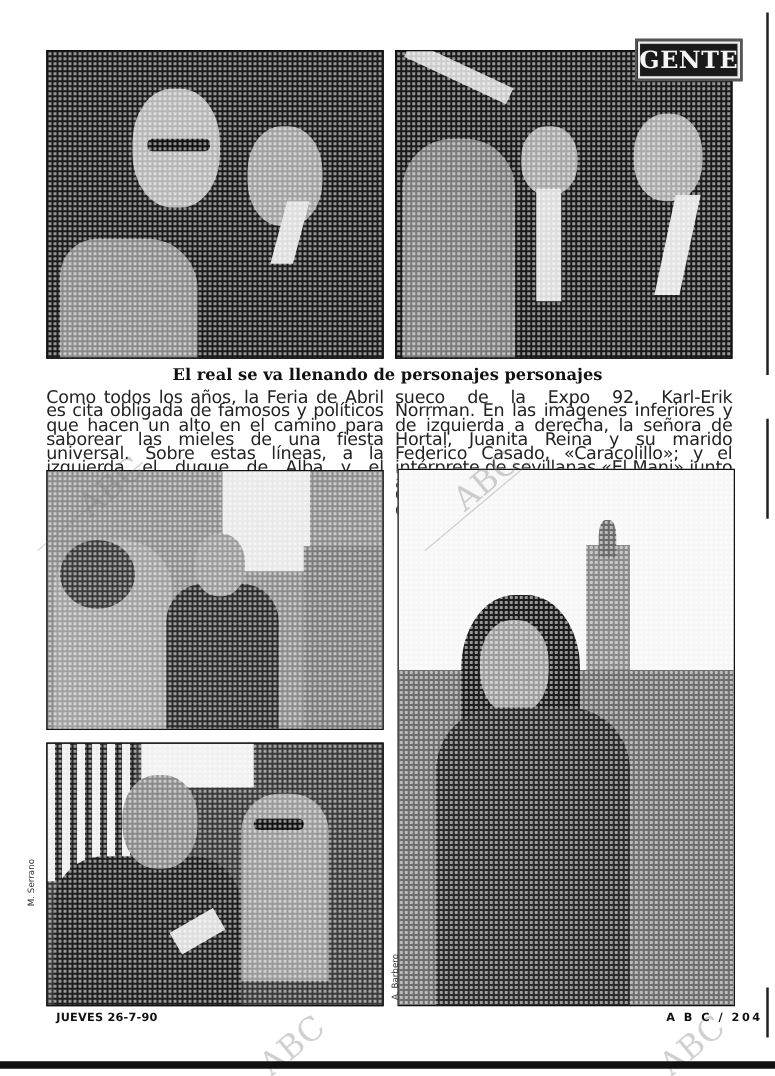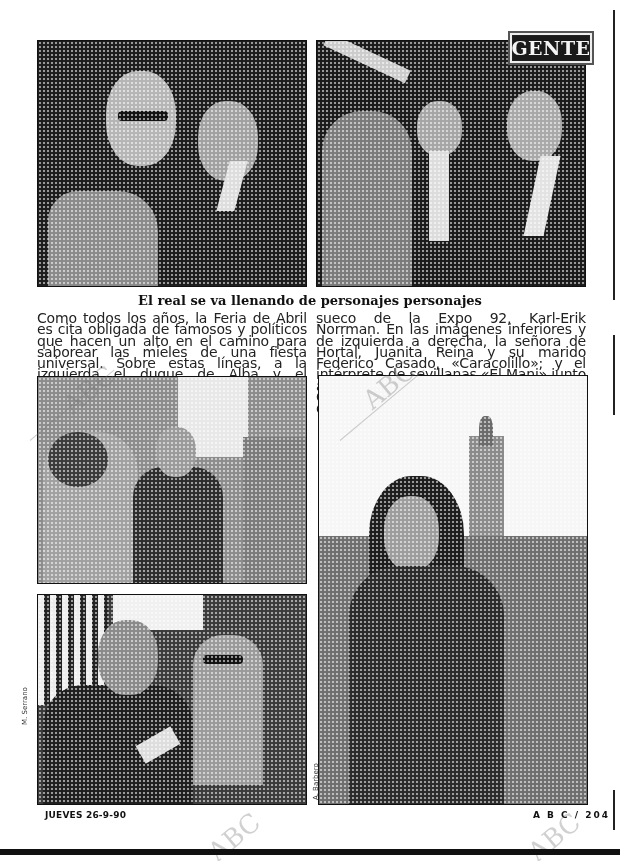--- a/index.html
+++ b/index.html
@@ -87,19 +87,19 @@
 <div class="credit" style="left:21px;top:725px;">M. Serrano</div>
 <div class="credit" style="left:312px;top:800px;">A. Barbero</div>
 
 <div class="watermark" style="left:60px;top:375px;">ABC</div>
 <div class="watermark" style="left:360px;top:370px;">ABC</div>
 <div class="watermark" style="left:205px;top:822px;">ABC</div>
 <div class="watermark" style="left:525px;top:822px;">ABC</div>
 <div class="wm-line" style="left:30px;top:440px;width:110px;transform:rotate(-40deg);"></div>
 <div class="wm-line" style="left:340px;top:440px;width:110px;transform:rotate(-40deg);"></div>
 
-<div class="footer-left">JUEVES 26-9-90</div>
+<div class="footer-left">JUEVES 26-7-90</div>
 <div class="footer-right">A B C / 204</div>
 <div class="bottombar"></div>
 
 <div class="edge-mark" style="left:613px;top:10px;height:290px;"></div>
 <div class="edge-mark" style="left:613px;top:335px;height:80px;"></div>
 <div class="edge-mark" style="left:613px;top:790px;height:40px;"></div>
 
 </body></html>

